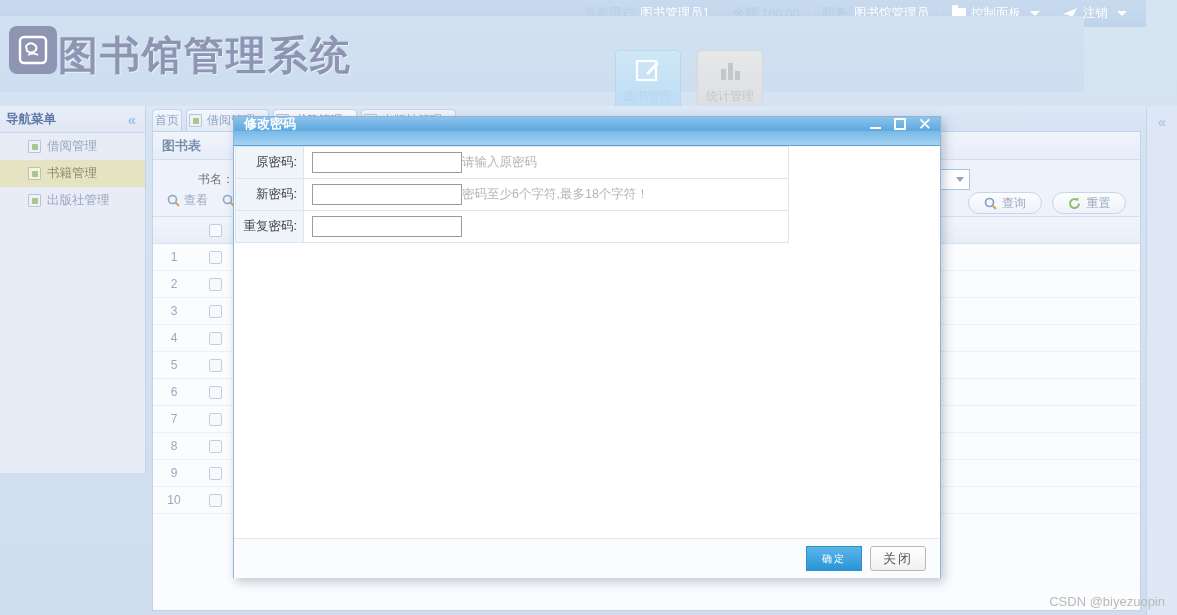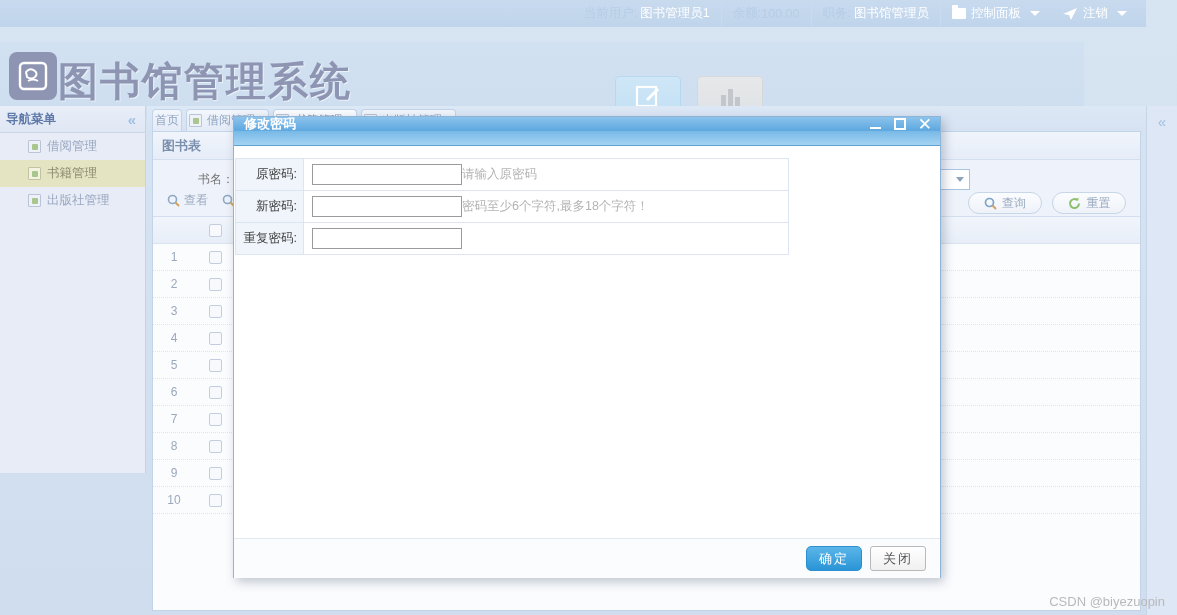--- a/index.html
+++ b/index.html
@@ -39,21 +39,21 @@
     width:14px;height:11px; background:#fff; border-radius:1px;
     position:relative; display:inline-block;
   }
   .ico-folder:before{
     content:""; position:absolute; left:0; top:-3px; width:6px;height:3px;background:#fff;border-radius:1px 1px 0 0;
   }
   .ico-plane { display:inline-block; width:16px; height:14px; }
 
   
   .brandrow {
-    position:absolute; left:0; top:42px; width:1084px; height:76px;
+    position:absolute; left:0; top:16px; width:1084px; height:76px;
     background: linear-gradient(180deg,#d2e1f1 0%,#cddef0 100%);
   }
   .logo-mark {
     position:absolute; left:9px; top:10px; width:48px; height:48px;
     background:#8e95b3; border-radius:8px;
     display:flex; align-items:center; justify-content:center;
   }
   .logo-text {
     position:absolute; left:58px; top:12px;
     font-size:40px; font-weight:bold; letter-spacing:2px;
@@ -192,21 +192,21 @@
   }
   .wctrls { display:flex; align-items:center; gap:12px; color:#fff; }
   .wc { cursor:pointer; display:flex; align-items:center; justify-content:center; }
   .wc-min { width:13px;height:13px; position:relative; }
   .wc-min:after{content:"";position:absolute;left:1px;bottom:2px;width:11px;height:2px;background:#fff;}
   .wc-max { width:12px;height:12px;border:2px solid #fff; }
   .wc-close { font-size:17px; line-height:1; font-weight:bold; }
 
   .modal-body { position:relative; height:432px; background:#fff; }
   .formtbl {
-    position:absolute; left:1px; top:12px; width:554px;
+    position:absolute; left:1px; top:0px; width:554px;
     border-collapse:collapse;
   }
   .formtbl td { border:1px solid #dbe6f2; height:32px; padding:0; }
   .td-lbl {
     width:68px; background:#eff5fb; text-align:right; padding-right:6px !important;
     color:#3f3f3f; font-size:12.5px; white-space:nowrap;
   }
   .td-in { padding-left:8px !important; background:#fff; }
   .pwin {
     width:150px;height:21px;border:1px solid #9b9b9b;background:#fff;
@@ -215,24 +215,24 @@
   .hint { color:#b4b4b4; font-size:12.5px; }
   .td-in-wrap { display:flex; align-items:center; }
 
   .modal-foot {
     position:absolute; left:0; bottom:0; width:100%; height:40px;
     display:flex; align-items:center; justify-content:flex-end; gap:8px;
     padding-right:14px;
     border-top:1px solid #e2e8f0; background:#fbfcfe;
   }
   .btn-ok {
-    min-width:56px;height:25px;border-radius:5px;
+    min-width:56px;height:25px;border-radius:0;
     border:1px solid #2b8fd0;
     background:linear-gradient(180deg,#5bb6e8 0%,#2a94d6 100%);
-    color:#fff;font-size:13px;letter-spacing:2px;
+    color:#fff;font-size:10px;letter-spacing:2px;
     display:flex;align-items:center;justify-content:center;cursor:pointer;
   }
   .btn-cancel {
     min-width:56px;height:25px;border-radius:3px;
     border:1px solid #b9b9b9;
     background:linear-gradient(180deg,#ffffff 0%,#f0f0f0 100%);
     color:#555;font-size:13px;letter-spacing:2px;
     display:flex;align-items:center;justify-content:center;cursor:pointer;
   }
 

